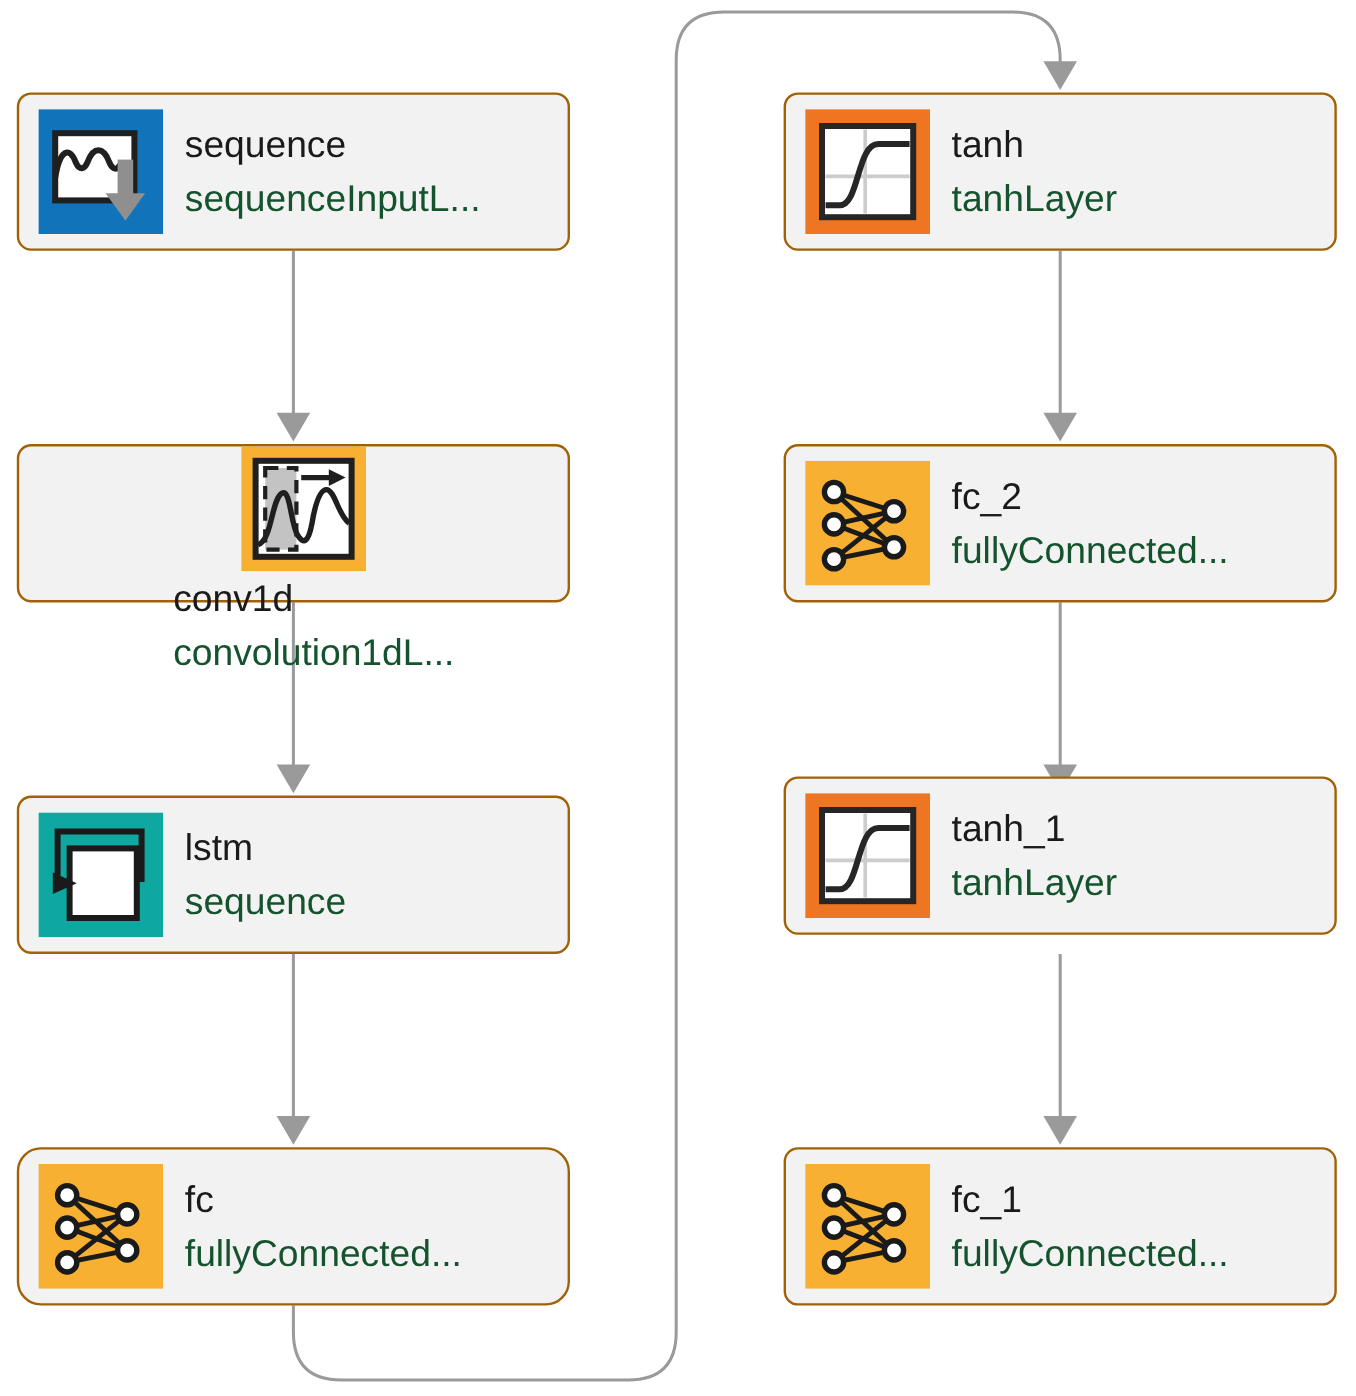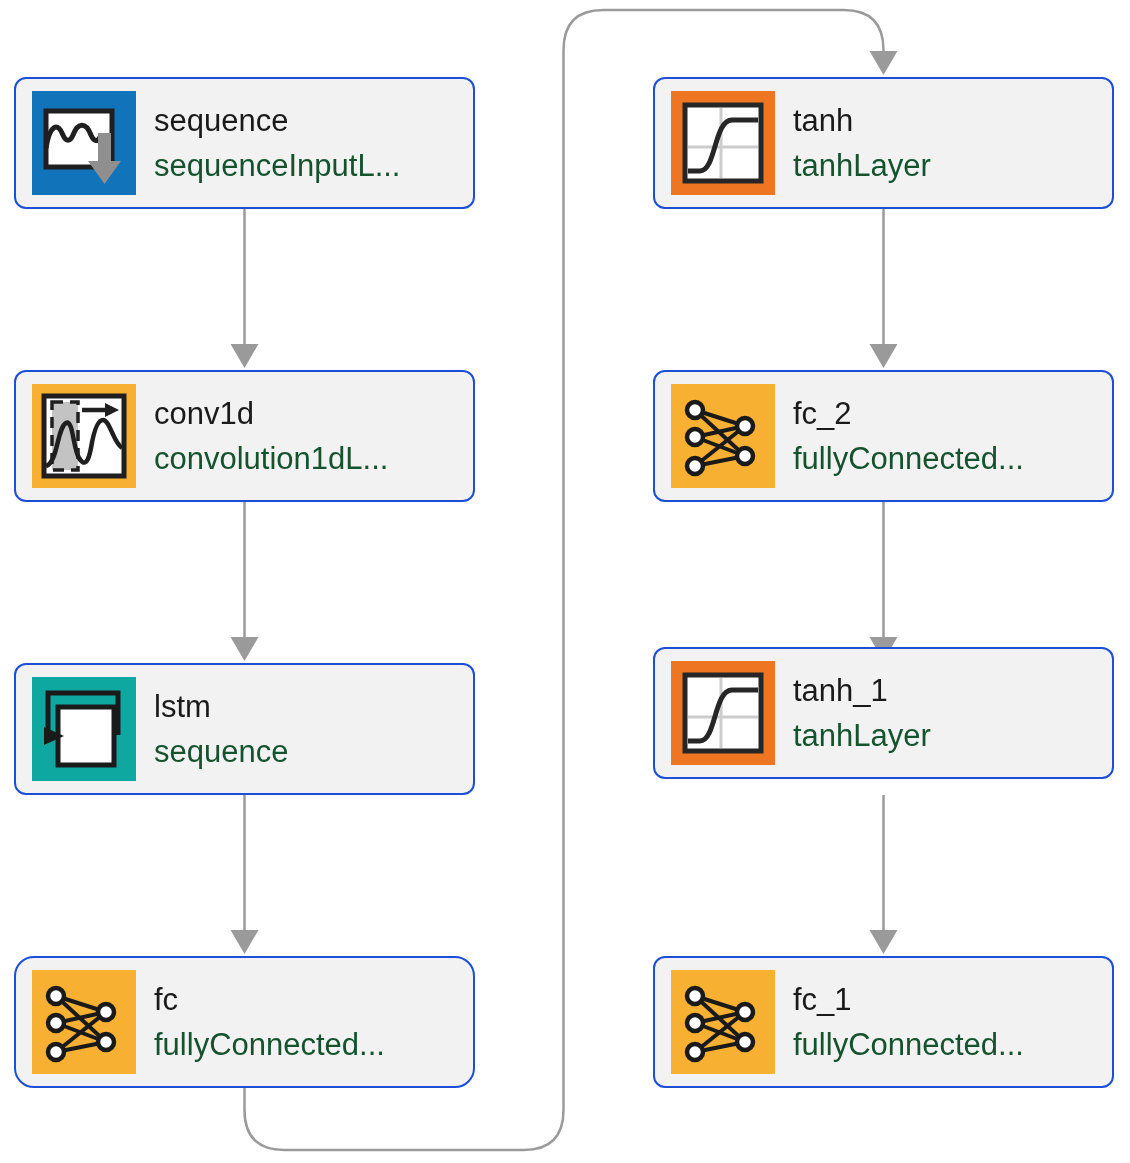--- a/index.html
+++ b/index.html
@@ -13,21 +13,21 @@
     overflow: hidden;
   }
   .edges { position: absolute; left: 0; top: 0; }
   .edge { stroke: #9a9a9a; stroke-width: 2.5; fill: none; }
   .arrowhead { fill: #9a9a9a; stroke: none; }
   .node {
     position: absolute;
     width: 461px;
     height: 132px;
     background: #f2f2f2;
-    border: 2px solid #1d4ed8;
+    border: 2px solid #a16207;
     border-radius: 12px;
     display: flex;
     align-items: center;
     padding-left: 16px;
     cursor: default;
   }
   .icon { width: 104px; height: 104px; flex: 0 0 auto; }
   .labels { margin-left: 18px; display: flex; flex-direction: column; justify-content: center; min-width: 0; }
   .title { font-size: 31px; line-height: 45px; color: #1a1a1a; white-space: nowrap; }
   .subtitle { font-size: 31px; line-height: 45px; color: #14532d; white-space: nowrap; }
@@ -64,21 +64,21 @@
       <path d="M14,57 C18,33 26,31 31,44 C34,51 38,51 41,44 C46,31 54,31 59,44 C62,51 66,51 68,46" fill="none" stroke="#1f1f1f" stroke-width="5"></path>
       <rect x="66" y="42" width="13" height="30" fill="#8f8f8f"></rect>
       <polygon points="56,70 89,70 72.5,93" fill="#8f8f8f"></polygon>
     </svg>
     <div class="labels">
       <div class="title">sequence</div>
       <div class="subtitle">sequenceInputL...</div>
     </div>
   </div>
 
-  <div class="node" style="left:14px; top:370px;">
+  <div class="node" style="left:14px; top:370px;flex-direction:column;">
     <svg class="icon" viewBox="0 0 104 104">
       <rect width="104" height="104" fill="#f7b031"></rect>
       <rect x="12" y="12" width="80" height="80" fill="#ffffff" stroke="#1f1f1f" stroke-width="5"></rect>
       <rect x="20" y="18" width="26" height="68" fill="#c3c3c3" stroke="#1f1f1f" stroke-width="3.5" stroke-dasharray="11 7"></rect>
       <path d="M14,82 C26,78 25,44 34,39 C41,35 41,64 47,74 C52,82 56,80 59,64 C62,46 66,36 71,36 C78,36 81,58 90,64" fill="none" stroke="#1f1f1f" stroke-width="4.5"></path>
       <line x1="50" y1="26" x2="74" y2="26" stroke="#1f1f1f" stroke-width="4.5"></line>
       <polygon points="73,19 73,33 87,26" fill="#1f1f1f"></polygon>
     </svg>
     <div class="labels">
       <div class="title">conv1d</div>

